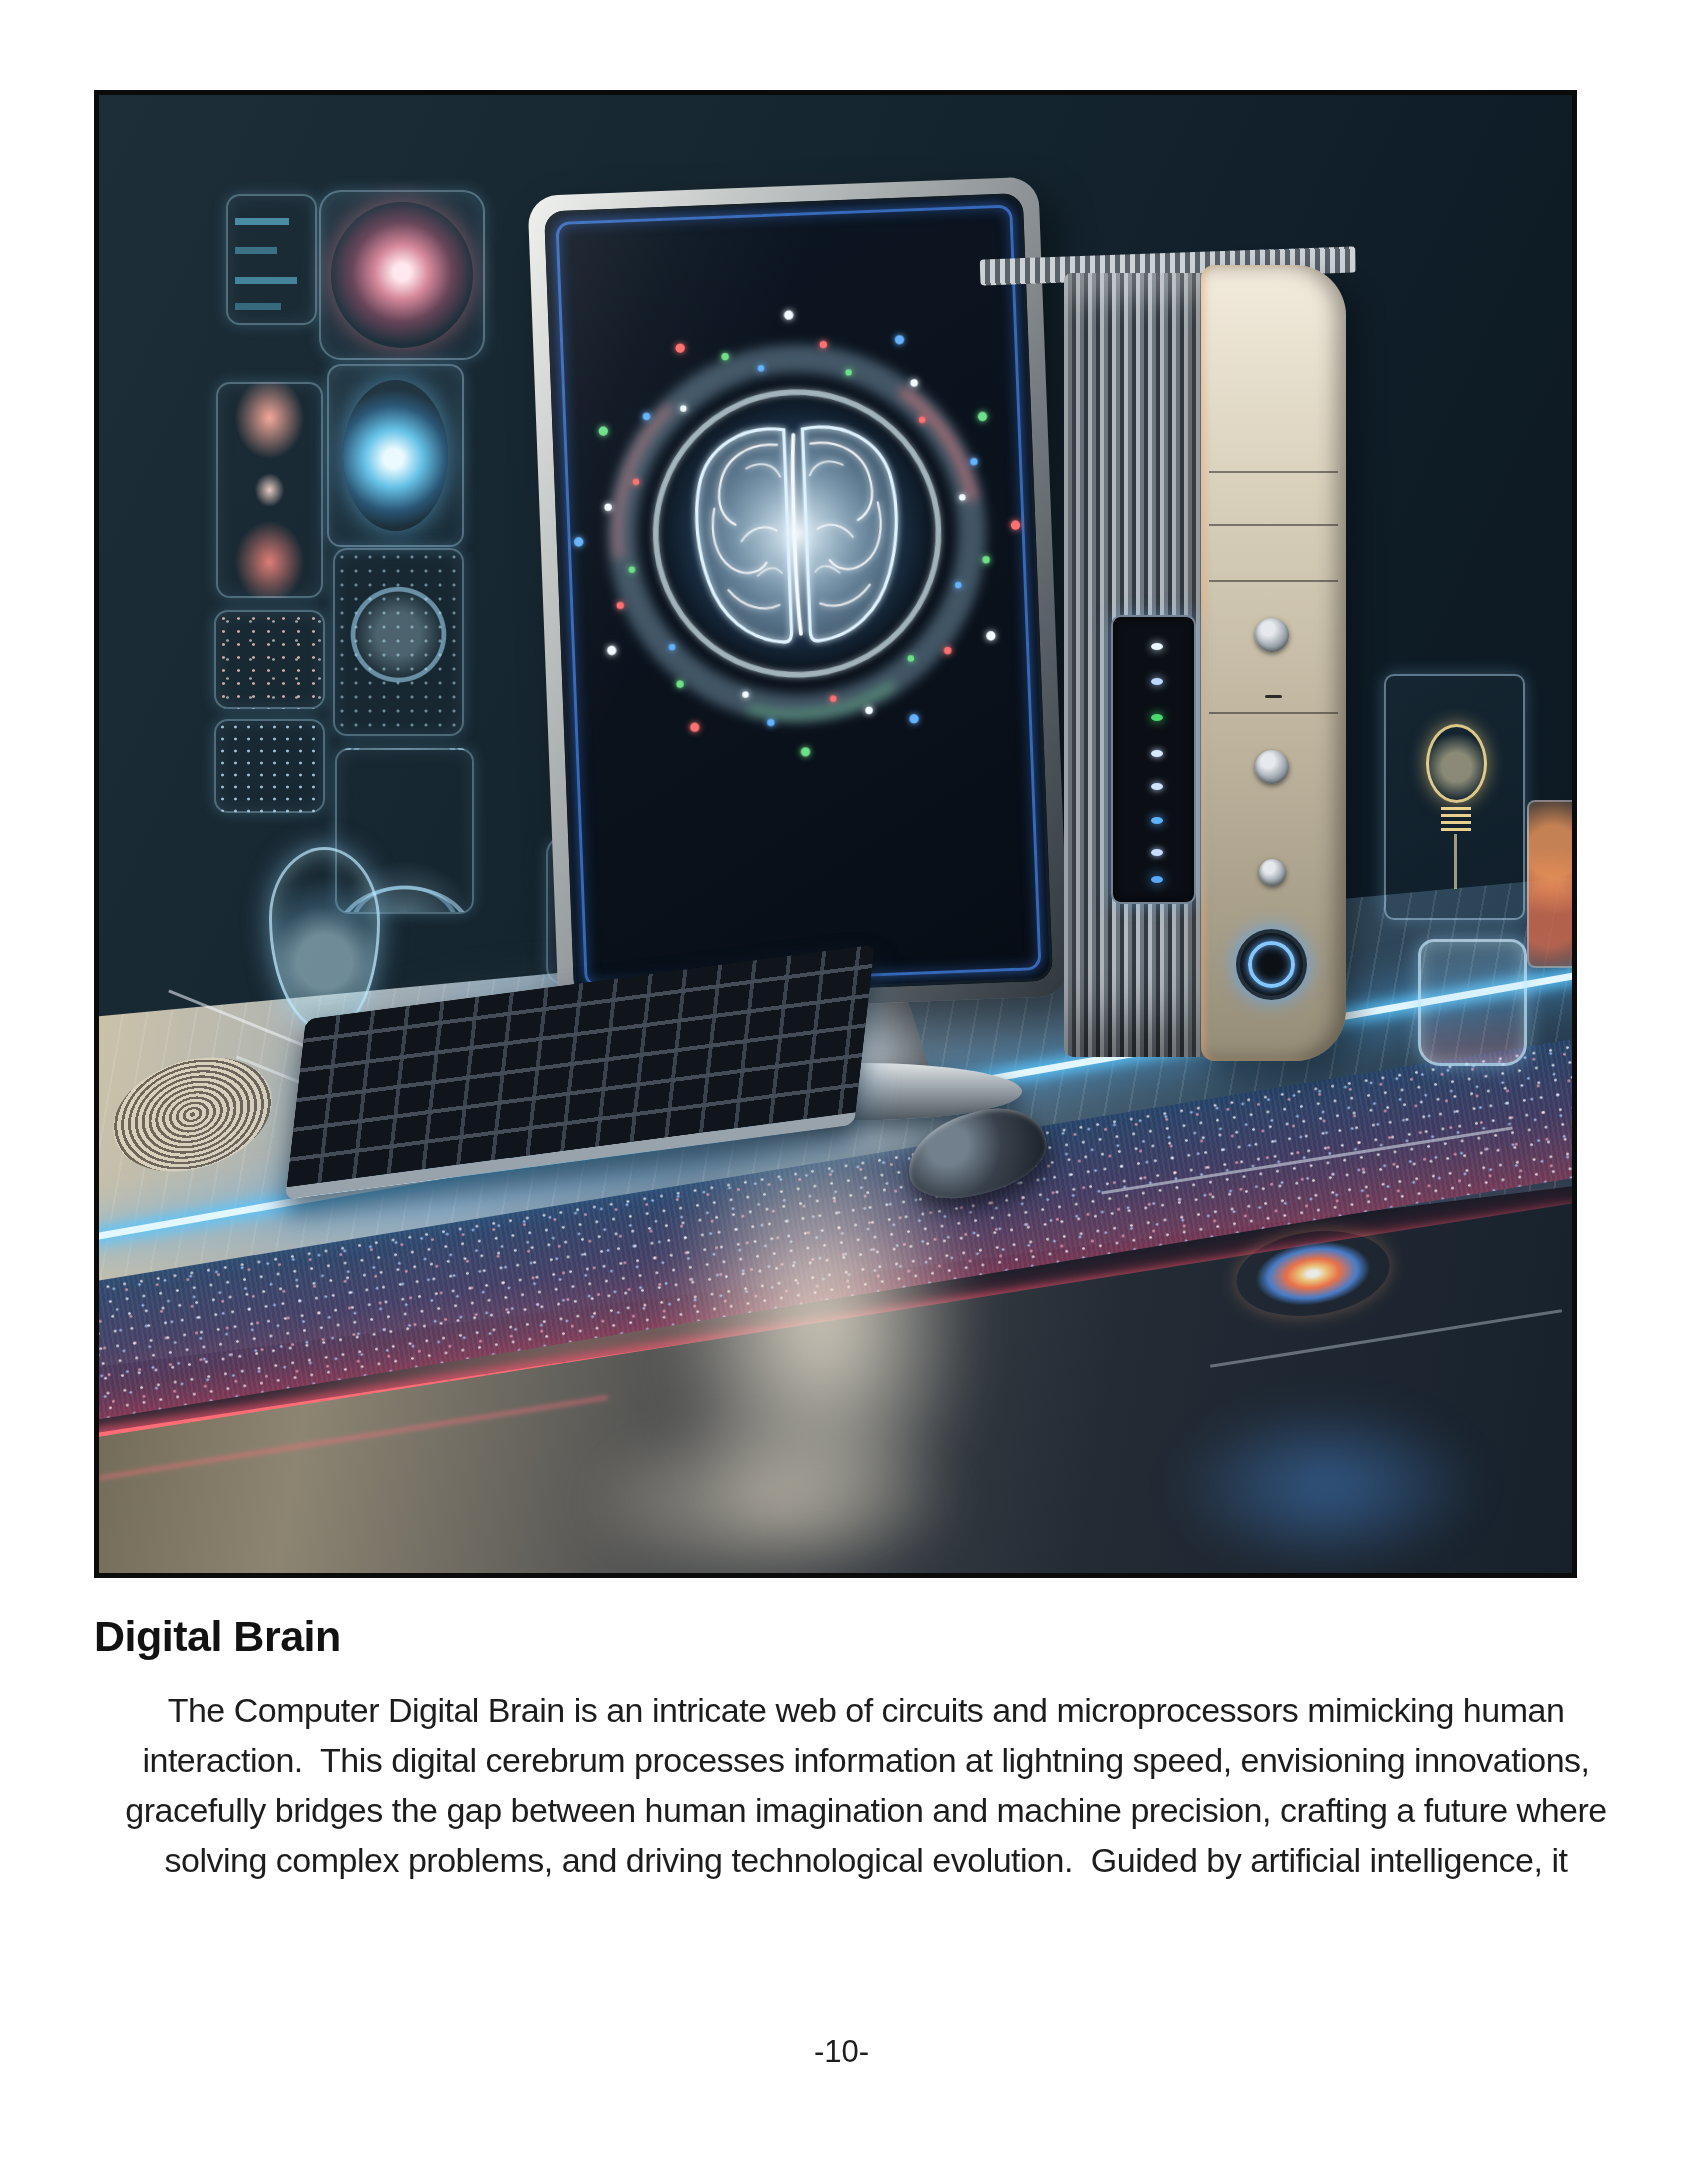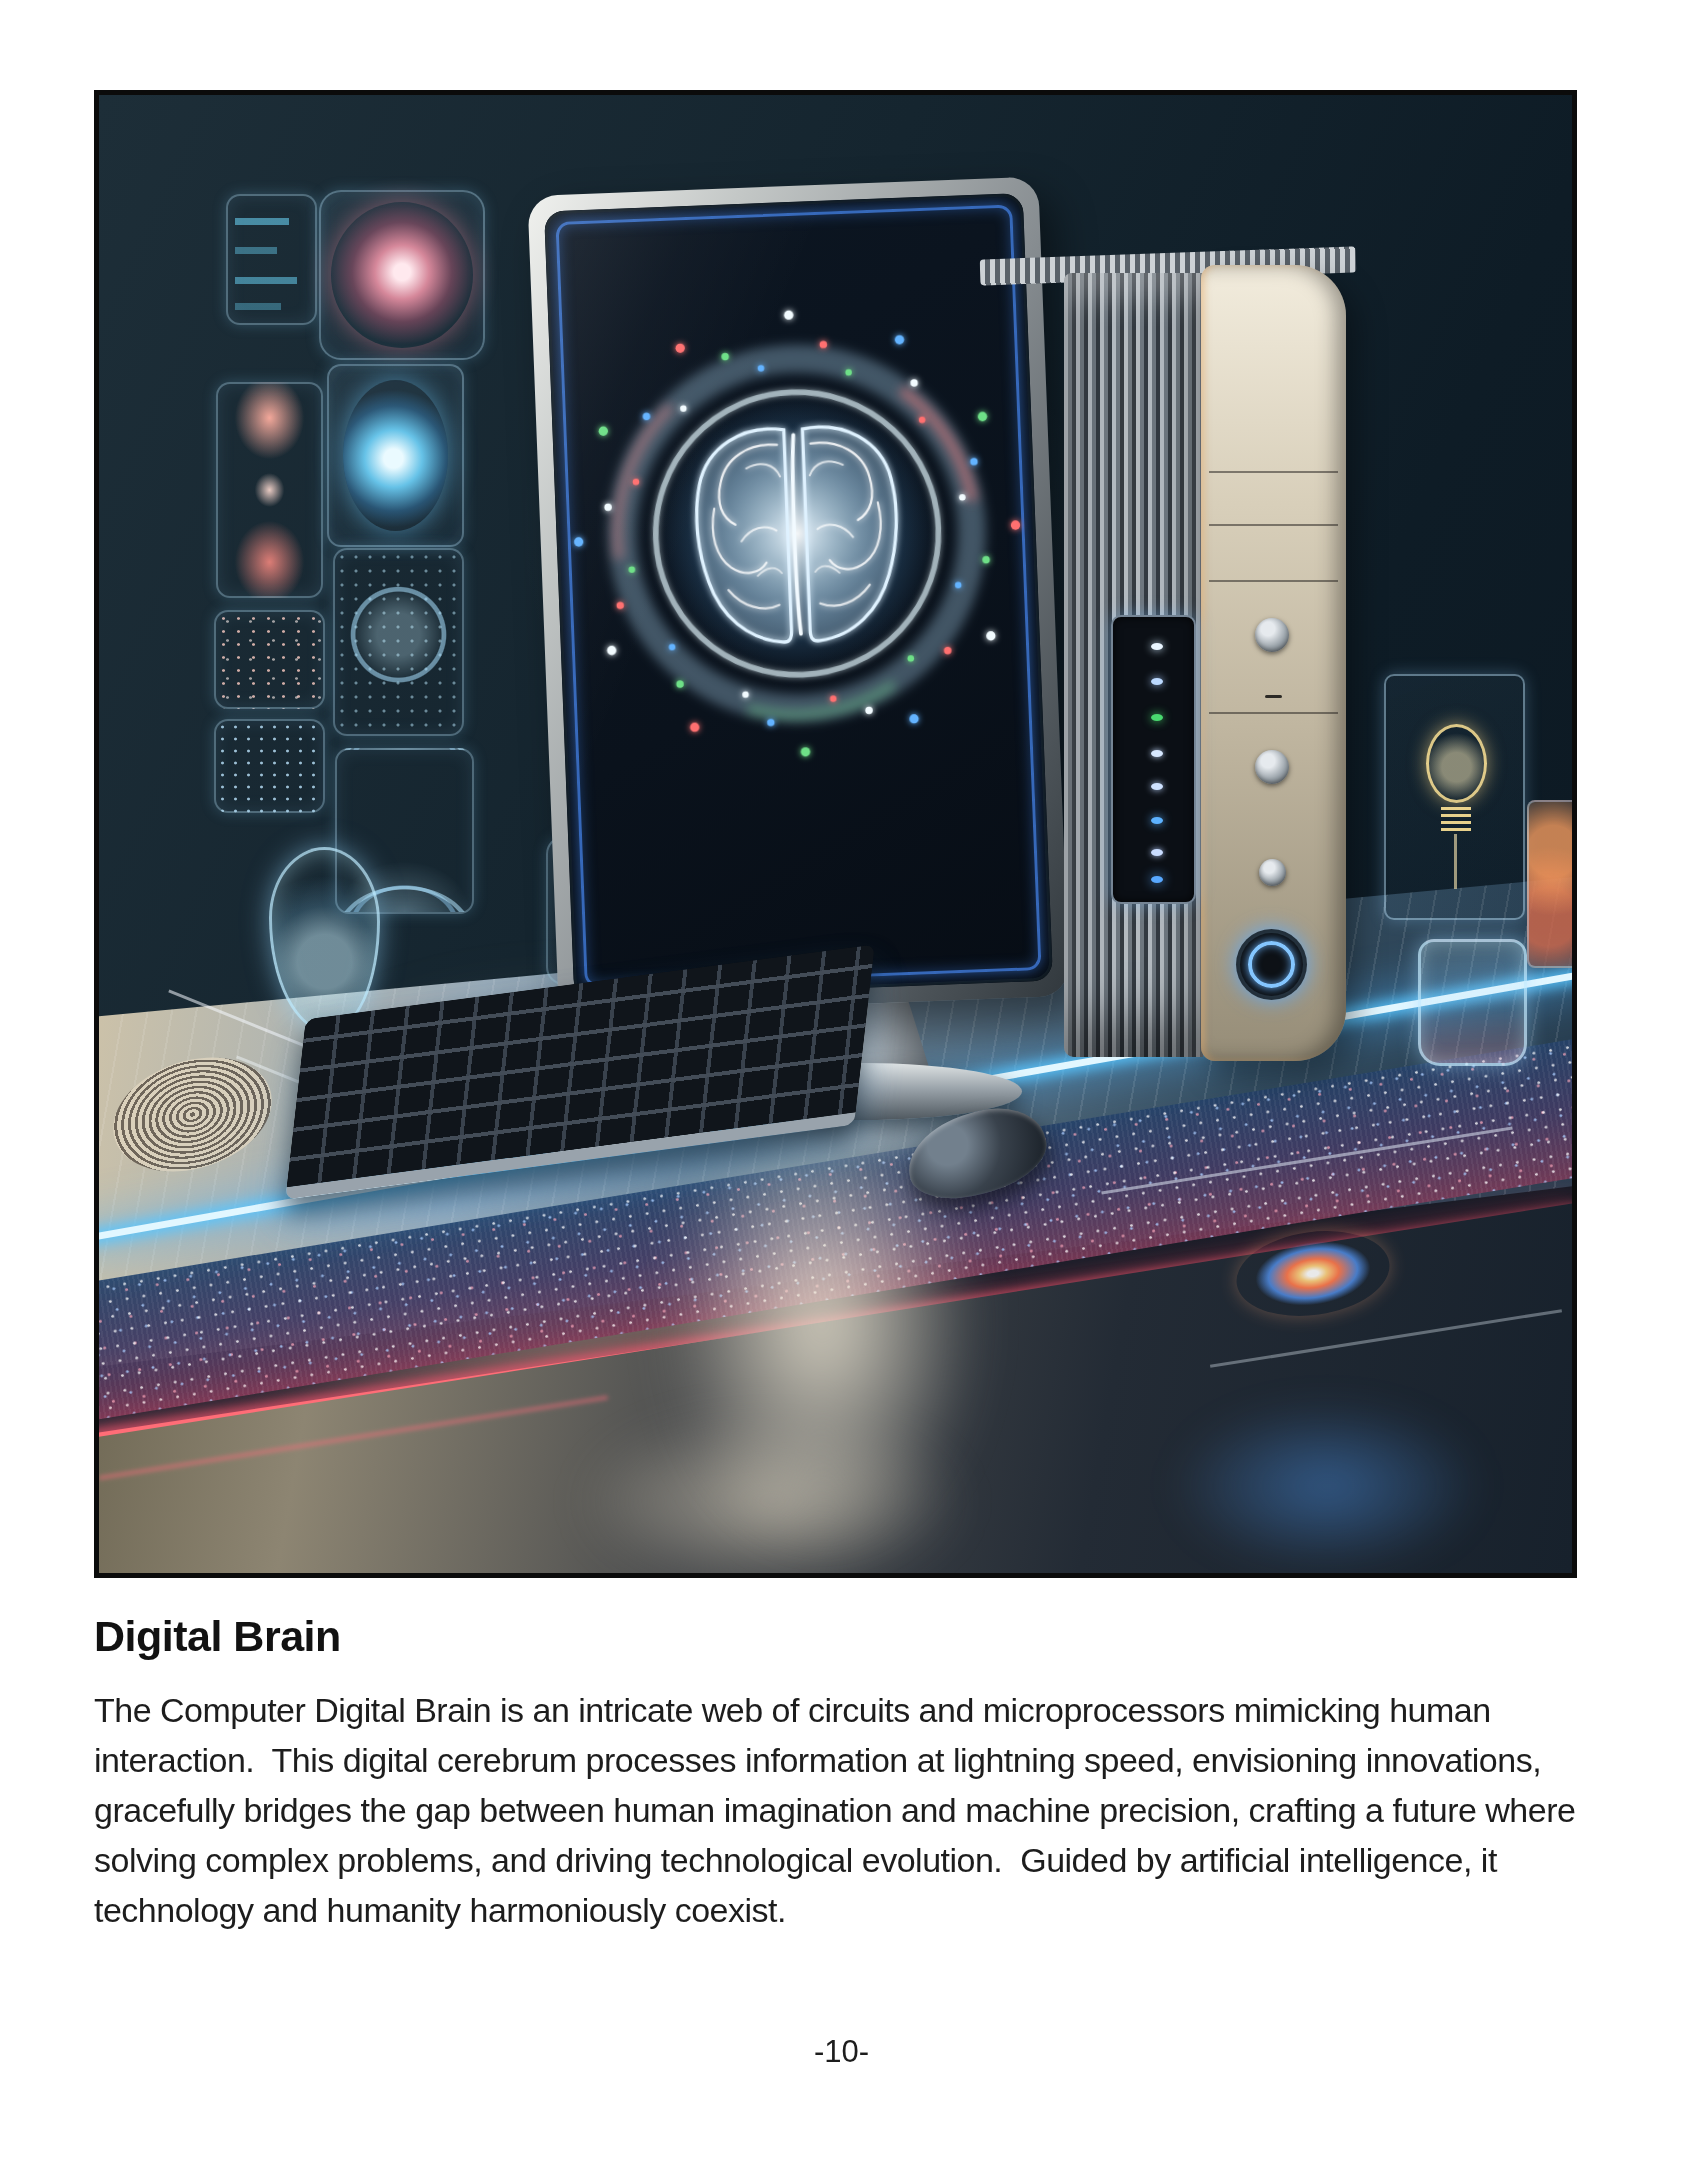--- a/index.html
+++ b/index.html
@@ -213,21 +213,21 @@
   .mouse{left:807px;top:1018px;width:141px;height:81px;
         border-radius:55% 45% 50% 50% / 60% 55% 45% 45%;transform:rotate(-16deg);
         background:radial-gradient(circle at 32% 30%,#72808d 0 18%,#39424c 48%,#141a21 100%);
         box-shadow:0 12px 20px rgba(0,0,0,.5), inset 0 2px 5px rgba(255,255,255,.35);}
 
   
   .doc-heading{position:absolute;left:94px;top:1612px;margin:0;
         font-size:43px;font-weight:bold;letter-spacing:-0.5px;color:#121212;}
   .doc-body{position:absolute;left:94px;top:1685px;width:1544px;}
   .doc-line{position:relative;white-space:pre;font-size:34px;letter-spacing:-0.5px;
-        line-height:50px;color:#1d1d1d;}
+        line-height:50px;color:#1d1d1d;text-align:center;}
   .page-num{position:absolute;left:0;top:2034px;width:1683px;text-align:center;
         font-size:31px;color:#1d1d1d;}
 </style>
 </head>
 <body>
 
 <div class="page">
 
   <figure class="hero">
     <div class="scene">
@@ -397,19 +397,18 @@
     </div>
   </figure>
 
   <h1 class="doc-heading">Digital Brain</h1>
 
   <div class="doc-body">
     <div class="doc-line">The Computer Digital Brain is an intricate web of circuits and microprocessors mimicking human</div>
     <div class="doc-line">interaction.  This digital cerebrum processes information at lightning speed, envisioning innovations,</div>
     <div class="doc-line">gracefully bridges the gap between human imagination and machine precision, crafting a future where</div>
     <div class="doc-line">solving complex problems, and driving technological evolution.  Guided by artificial intelligence, it</div>
-    <div class="doc-line">technology and humanity harmoniously coexist.</div>
   </div>
 
   <div class="page-num">-10-</div>
 
 </div>
 
 
 </body></html>

